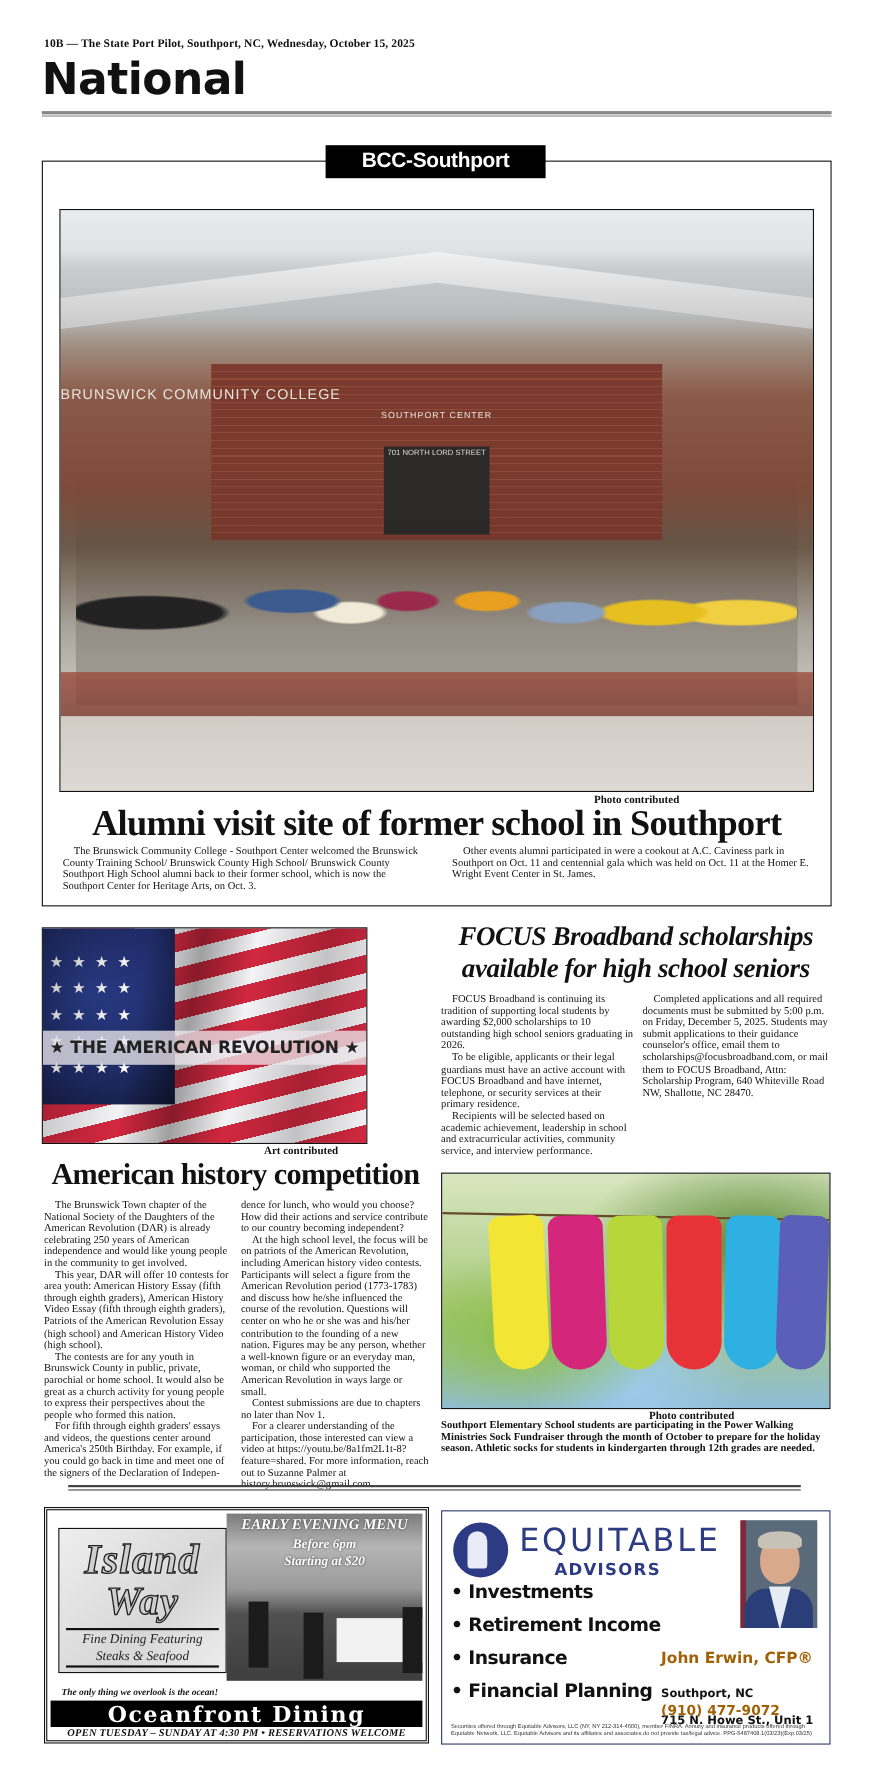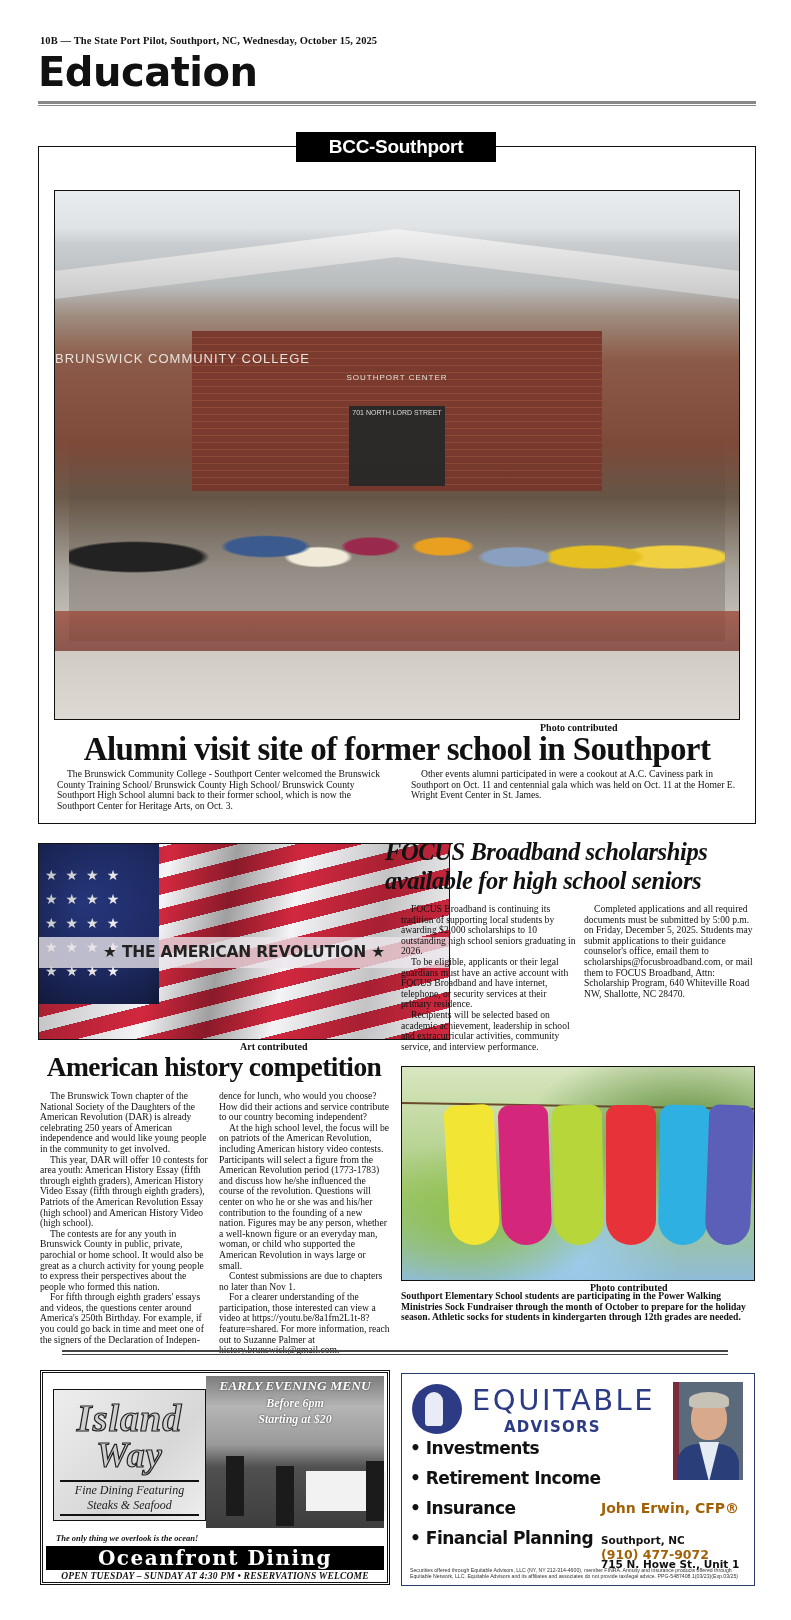--- a/index.html
+++ b/index.html
@@ -35,32 +35,32 @@
   .bench { position: absolute; left: 0; top: 420px; width: 100%; height: 40px; background: linear-gradient(180deg,#9c4c3c,#7a3a30); opacity: .8; }
 
   .credit { font-family: "Liberation Serif", serif; font-weight: bold; font-size: 10px; text-align: left; }
   .credit-main { left: 540px; top: 722px; width: 200px; }
   .headline-main { left: 40px; top: 730px; width: 714px; text-align: center; font-weight: bold; font-size: 33px; letter-spacing: -0.6px; line-height: 38px; }
   .body { font-size: 9.6px; line-height: 10.6px; text-align: left; }
   .body p { text-indent: 10px; }
   .main-col1 { left: 57px; top: 769px; width: 324px; }
   .main-col2 { left: 411px; top: 769px; width: 326px; }
 
-  .flag { left: 38px; top: 843px; width: 412px; height: 197px; border: 1px solid #111; overflow: hidden;
+  .flag { left: 38px; top: 843px; width: 296px; height: 197px; border: 1px solid #111; overflow: hidden;
     background: repeating-linear-gradient(-14deg, #d2283f 0 16px, #f4f4f6 16px 30px); }
   .flag-canton { position: absolute; left: -10px; top: -10px; width: 130px; height: 170px; background: radial-gradient(circle at 40% 40%, #2b3f8f 0, #1f2b66 60%, #121a3a 100%); }
   .flag-stars { position: absolute; left: 6px; top: 20px; color: #fff; font-size: 14px; line-height: 24px; letter-spacing: 8px; width: 110px; }
   .flag-shade { position: absolute; inset: 0; background: linear-gradient(100deg, rgba(0,0,0,0.25) 0%, rgba(0,0,0,0) 30%, rgba(0,0,0,0.35) 45%, rgba(0,0,0,0) 60%, rgba(0,0,0,0.2) 80%, rgba(0,0,0,0) 100%); }
   .flag-band { position: absolute; left: 0; top: 93px; width: 100%; height: 31px; background: rgba(235,230,235,0.78); text-align: center; font-family: "DejaVu Sans", sans-serif; font-weight: bold; font-size: 15.5px; line-height: 31px; color: #222; letter-spacing: -0.2px; }
   .credit-art { left: 240px; top: 1041px; width: 150px; }
   .headline-hist { left: 38px; top: 1050px; width: 352px; text-align: center; font-weight: bold; font-size: 27.5px; letter-spacing: -0.6px; line-height: 34px; }
   .hist-col1 { left: 40px; top: 1091px; width: 172px; }
   .hist-col2 { left: 219px; top: 1091px; width: 172px; }
 
-  .headline-focus { left: 385px; top: 837px; width: 356px; text-align: left; font-weight: bold; font-style: italic; font-size: 24.5px; line-height: 29px; letter-spacing: -0.4px; }
+  .headline-focus { left: 400px; top: 837px; width: 356px; text-align: center; font-weight: bold; font-style: italic; font-size: 24.5px; line-height: 29px; letter-spacing: -0.4px; }
   .focus-col1 { left: 401px; top: 904px; width: 175px; }
   .focus-col2 { left: 584px; top: 904px; width: 175px; }
 
   .socks { left: 401px; top: 1066px; width: 354px; height: 215px; border: 1px solid #111; overflow: hidden;
     background: radial-gradient(ellipse at 20% 70%, #8dbf4a 0, transparent 35%), radial-gradient(ellipse at 80% 30%, #5c8a3a 0, transparent 40%), radial-gradient(ellipse at 50% 90%, #9ccaea 0, transparent 40%), linear-gradient(180deg,#d8e6c0,#a6c97a 60%,#8fbcd8); }
   .rope { position: absolute; left: 0; top: 38px; width: 100%; height: 2px; background: #6a4a2a; transform: rotate(1deg); }
   .sock { position: absolute; top: 38px; width: 50px; height: 140px; border-radius: 12px 12px 28px 28px; }
   .credit-socks { left: 590px; top: 1282px; width: 165px; }
   .caption-socks { left: 401px; top: 1291px; width: 356px; font-weight: bold; font-size: 9.6px; line-height: 10.6px; }
 
@@ -97,21 +97,21 @@
   .eq-photo .shirt { position: absolute; left: 26px; top: 60px; width: 20px; height: 40px; background: #e6ecf4; clip-path: polygon(0 0,100% 0,50% 100%); }
   .eq-contact-name { position: absolute; left: 199px; top: 126px; font-family: "DejaVu Sans", sans-serif; font-weight: bold; font-size: 14px; color: #a16207; }
   .eq-contact-line { position: absolute; left: 199px; font-family: "DejaVu Sans", sans-serif; font-weight: bold; font-size: 10.5px; color: #111; }
   .eq-phone { position: absolute; left: 199px; top: 173px; font-family: "DejaVu Sans", sans-serif; font-weight: bold; font-size: 12.5px; color: #a16207; }
   .eq-disclaimer { position: absolute; left: 8px; top: 193px; right: 6px; font-family: "Liberation Sans", sans-serif; font-size: 5.2px; line-height: 6px; color: #333; }
 </style>
 </head>
 <body>
 
 <div class="abs folio">10B — The State Port Pilot, Southport, NC, Wednesday,  October 15, 2025</div>
-<div class="abs section-title">Education</div>
+<div class="abs section-title">National</div>
 <div class="abs rule-top"></div>
 
 <div class="abs bcc-box"></div>
 <div class="abs bcc-label">BCC-Southport</div>
 
 <div class="abs photo-main">
   <div class="roof"></div>
   <div class="brick"></div>
   <div class="sign1">BRUNSWICK COMMUNITY COLLEGE</div>
   <div class="sign2">SOUTHPORT CENTER</div>

